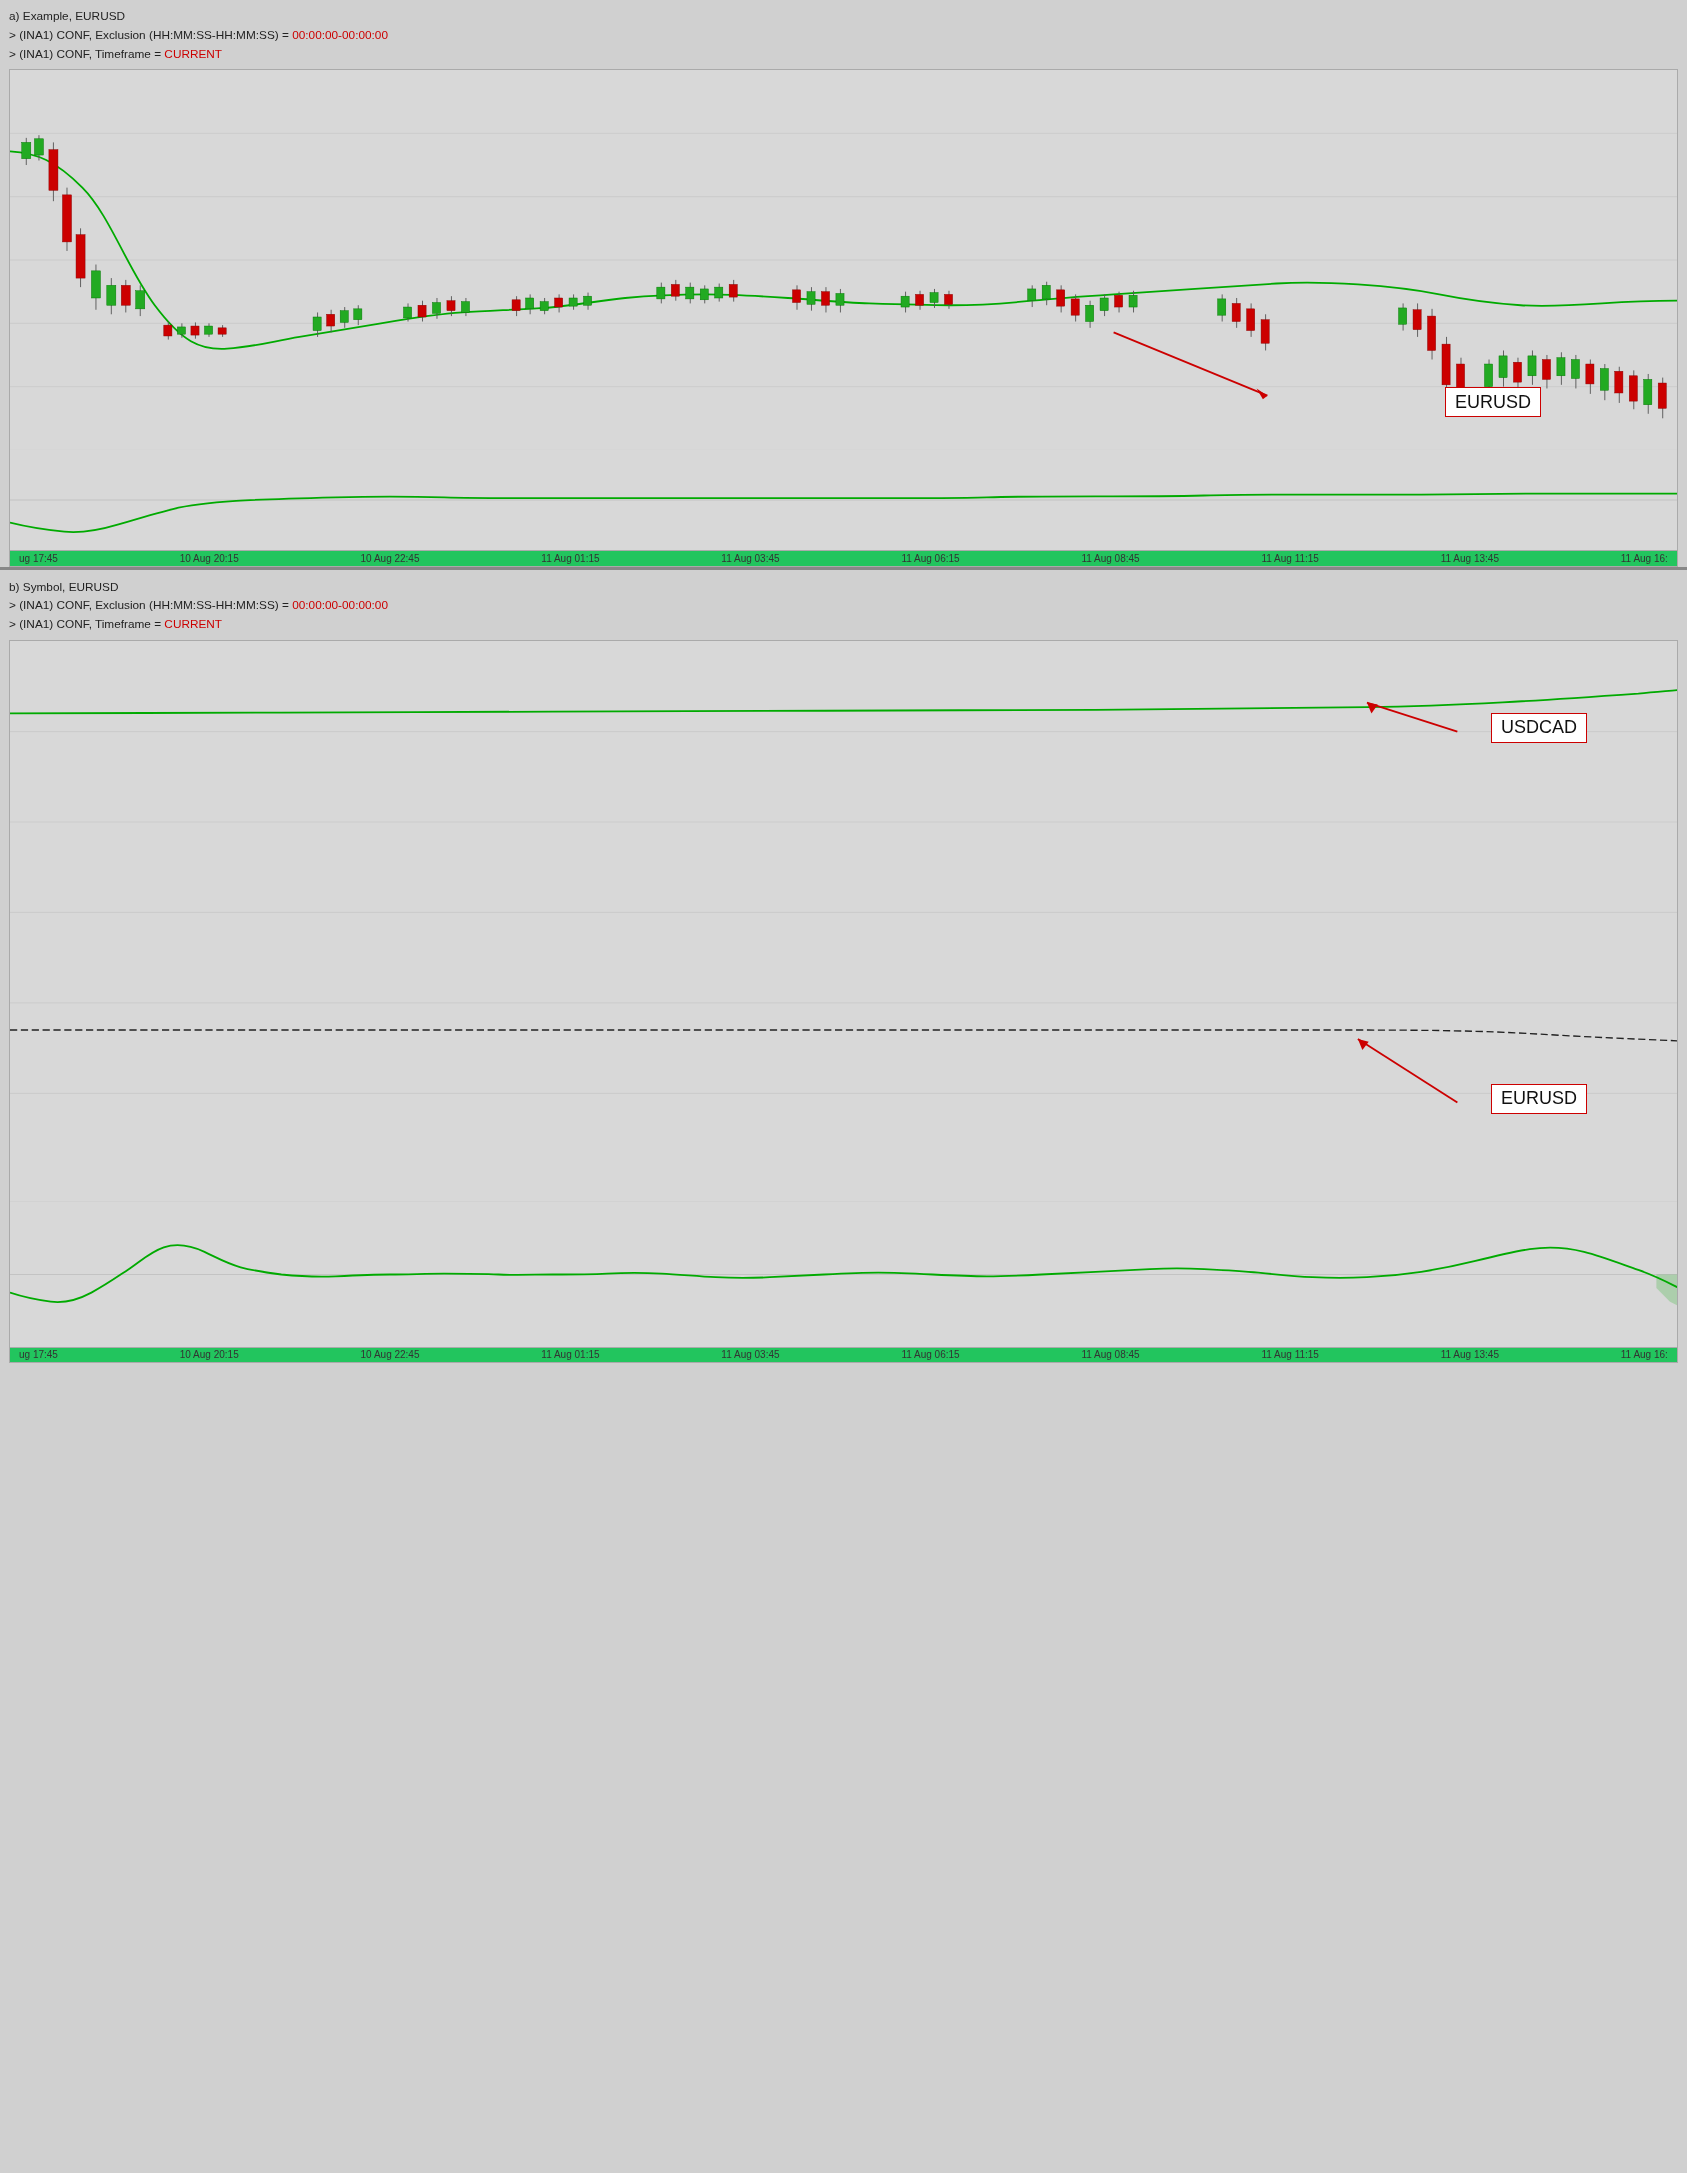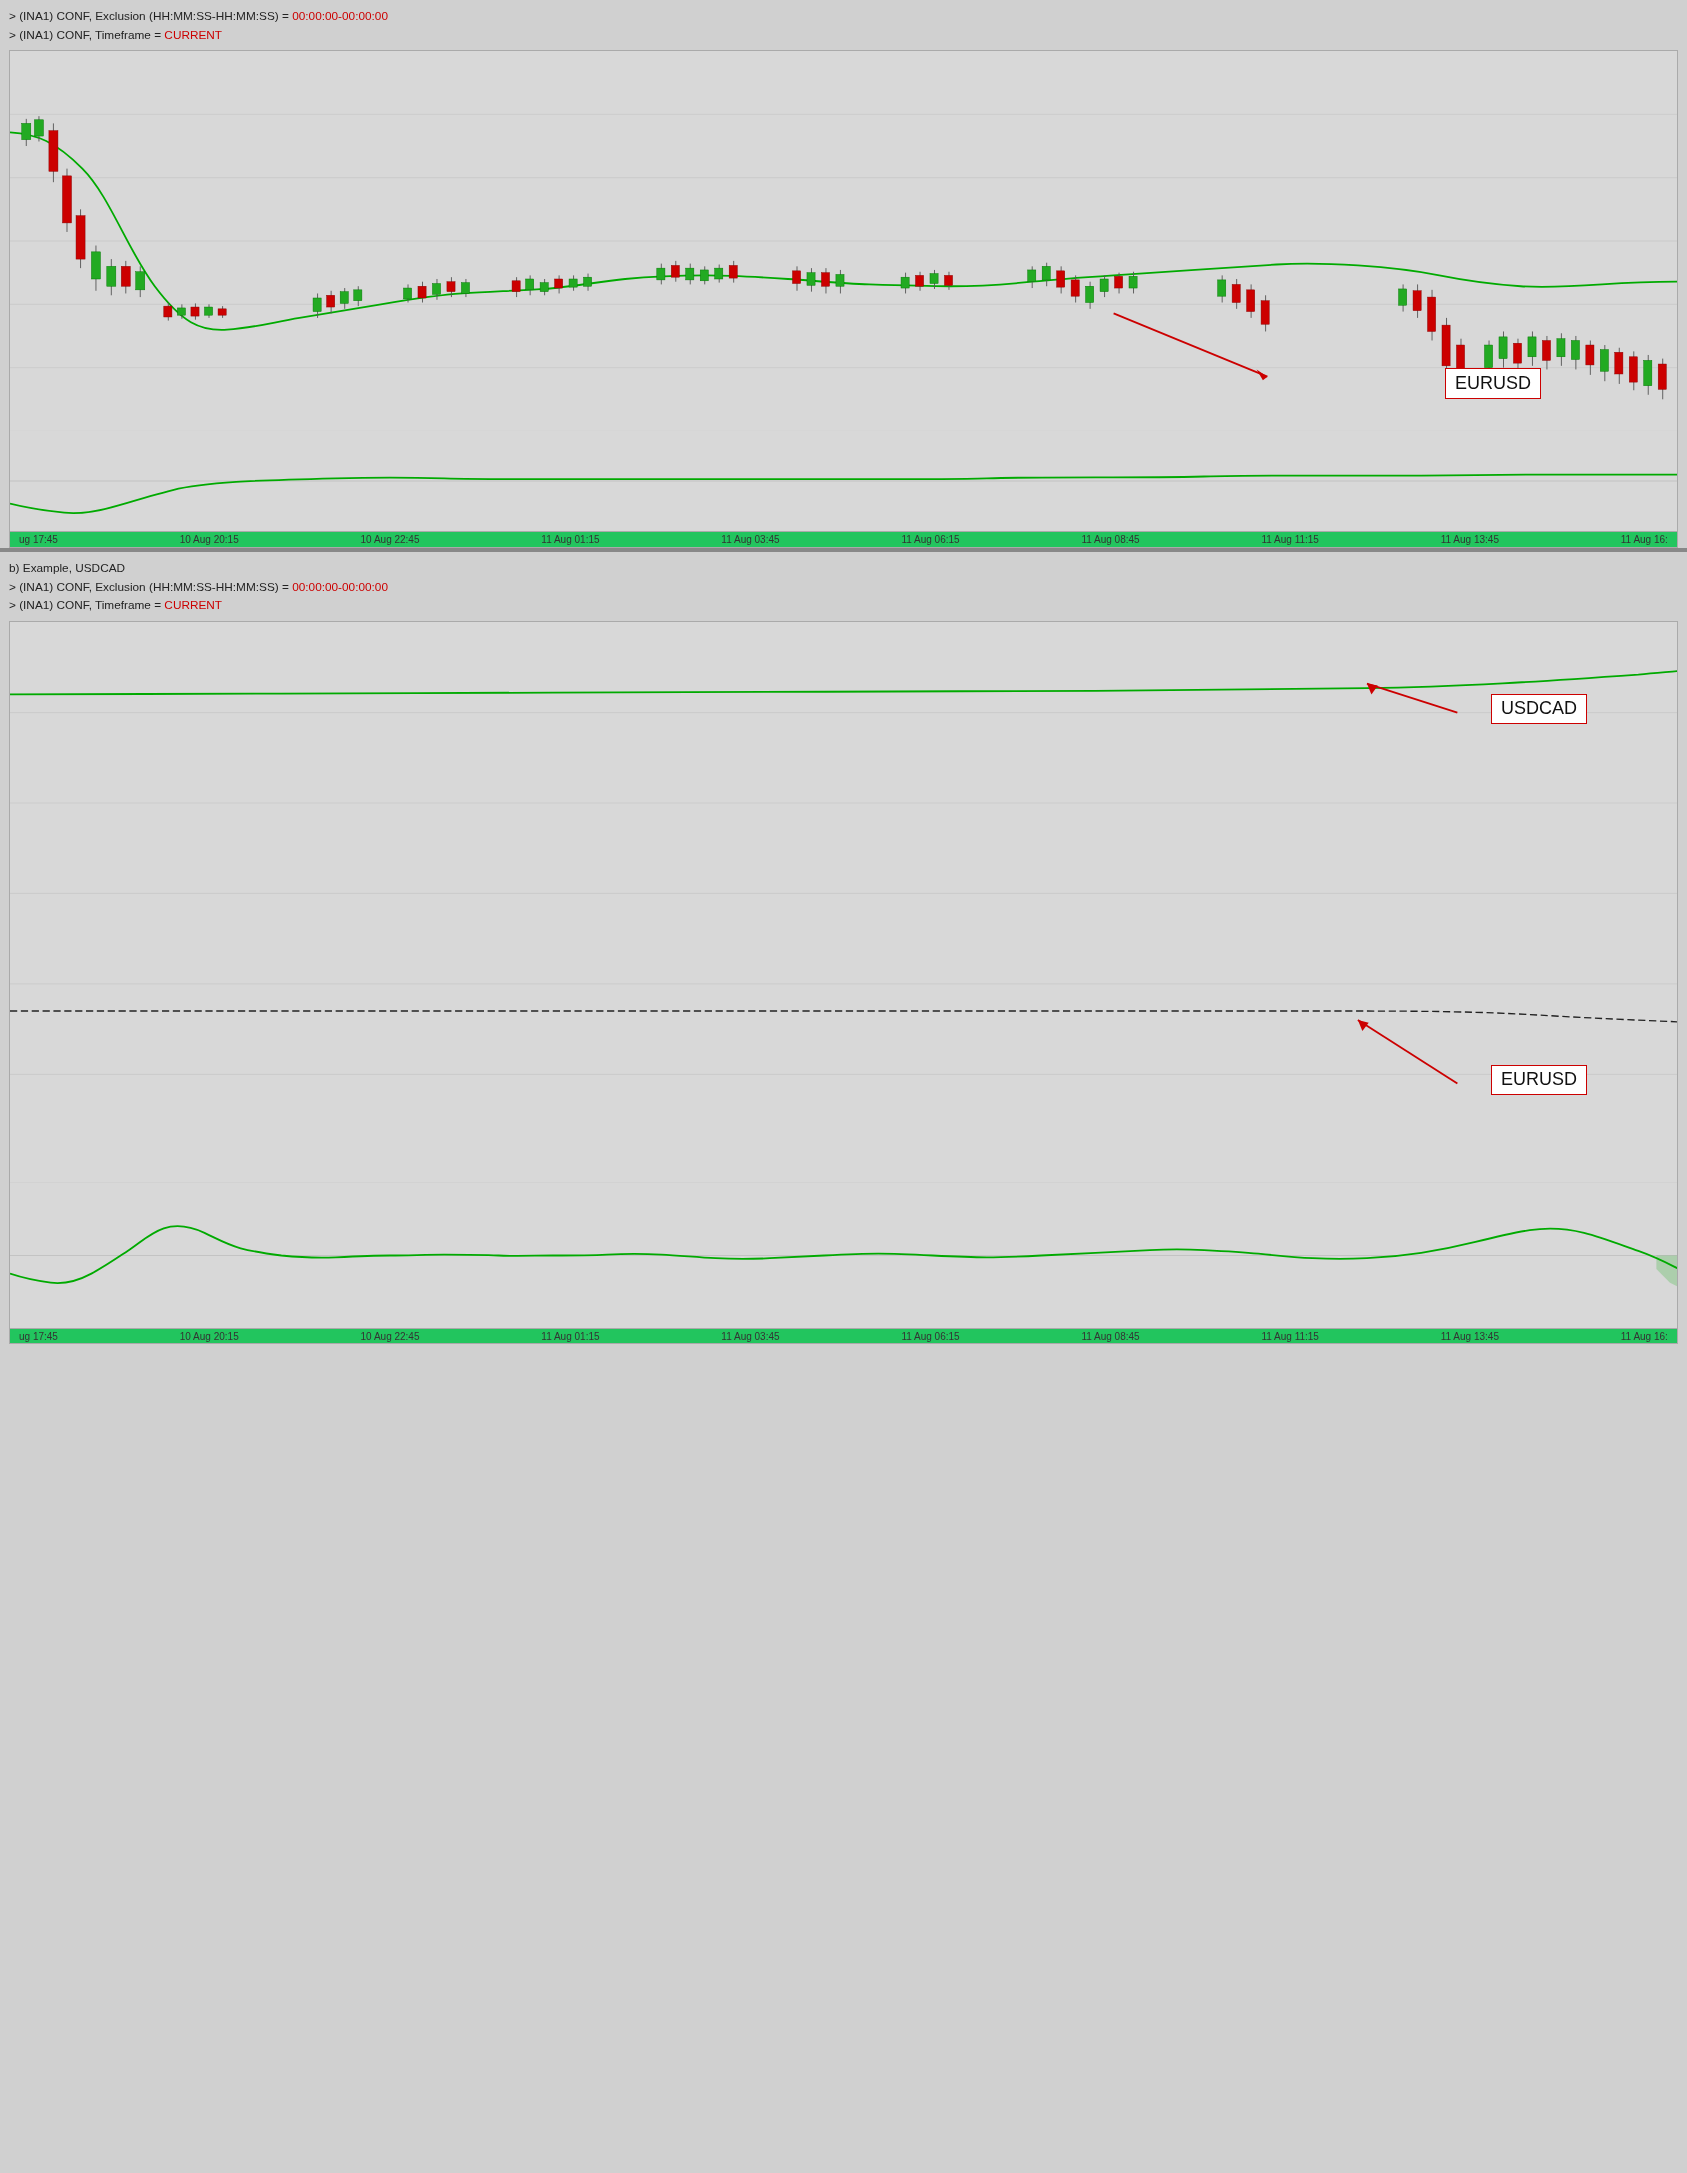--- a/index.html
+++ b/index.html
@@ -92,20 +92,21 @@
     svg {
       position: absolute;
       top: 0; left: 0;
     }
   </style>
 </head>
 <body>
 
 <div class="section">
   <div class="info-text">
+    <div>a) Example, EURUSD</div>
     <div>
       <span>&gt; (INA1) CONF, Exclusion (HH:MM:SS-HH:MM:SS) = </span><span class="red">00:00:00-00:00:00</span>
     </div>
     <div>
       <span>&gt; (INA1) CONF, Timeframe = </span><span class="red">CURRENT</span>
     </div>
   </div>
 
   <div class="chart-container" style="margin-top:5.4px;">
     <div class="chart-main">
@@ -371,21 +372,21 @@
       <span>11 Aug 13:45</span>
       <span>11 Aug 16:</span>
     </div>
   </div>
 </div>
 
 <div class="divider"></div>
 
 <div class="section section-b">
   <div class="info-text">
-    <div>b) Example, USDCAD</div>
+    <div>b) Symbol, EURUSD</div>
     <div>
       <span>&gt; (INA1) CONF, Exclusion (HH:MM:SS-HH:MM:SS) = </span><span class="red">00:00:00-00:00:00</span>
     </div>
     <div>
       <span>&gt; (INA1) CONF, Timeframe = </span><span class="red">CURRENT</span>
     </div>
   </div>
 
   <div class="chart-container" style="margin-top:5.4px;">
     <div class="chart-main-b">

